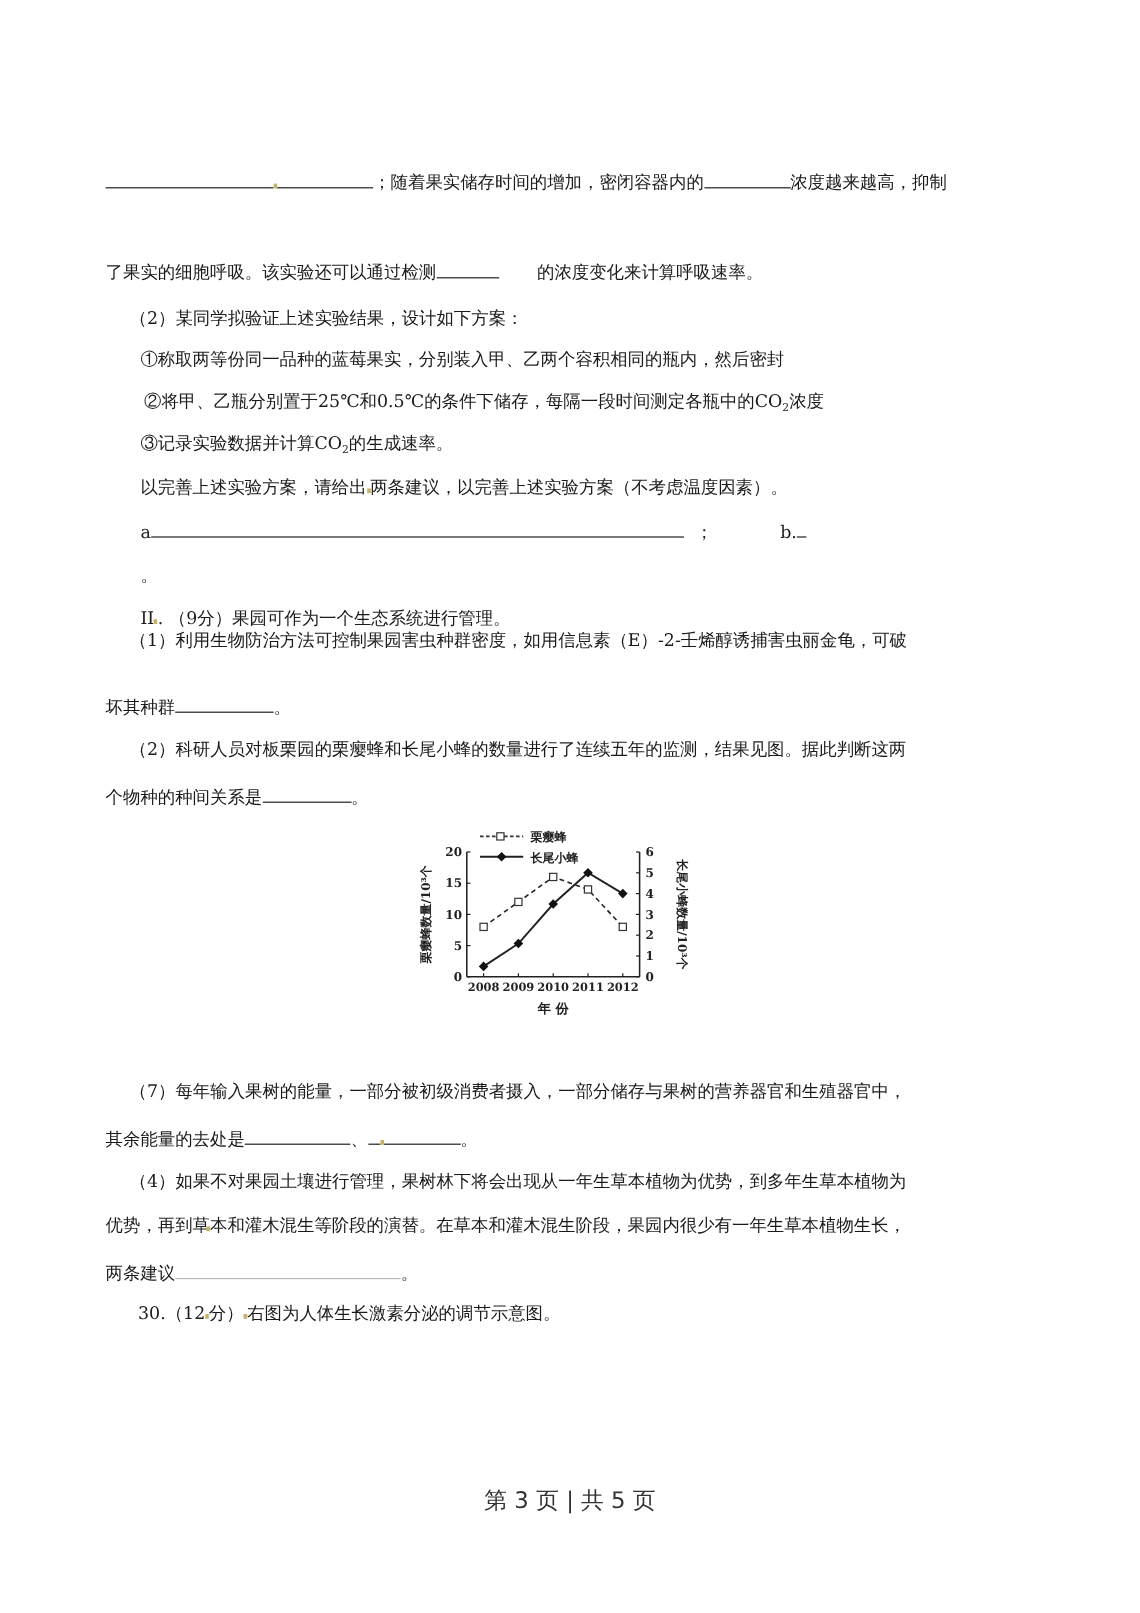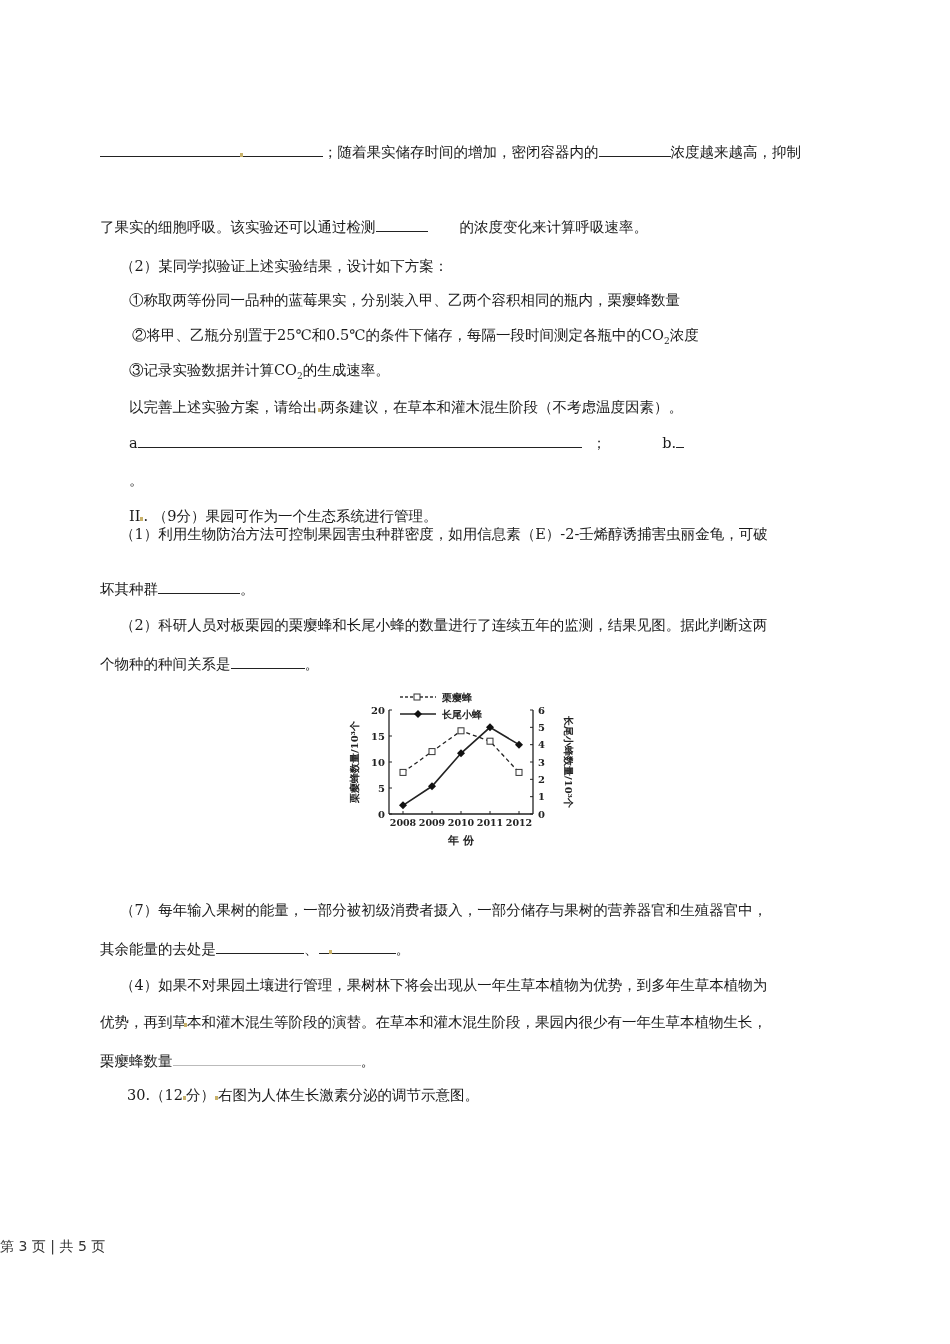--- a/index.html
+++ b/index.html
@@ -1,51 +1,51 @@
 <!DOCTYPE html>
 <html><head>
 <meta charset="utf-8">
 <style>
   html, body { margin: 0; padding: 0; background: #ffffff; }
   body { width: 950px; height: 1344px; position: relative; overflow: hidden;
          font-family: "DejaVu Serif", "Liberation Serif", serif; color: #1a1a1a; }
-  .line { position: absolute; font-size: 14.5px; white-space: nowrap; line-height: 20px; margin-left: 12px; }
+  .line { position: absolute; font-size: 14.5px; white-space: nowrap; line-height: 20px; }
   .blank { display: inline-block; border-bottom: 1px solid #222; height: 15px; vertical-align: baseline; }
   .blank.thin { border-bottom: 1px solid #bbb; }
   .mark { display: inline-block; width: 3px; height: 4px; background: #c9b26a; vertical-align: baseline; }
   sub { font-size: 9px; }
-  .footer { position: absolute; top: 1238px; left: 0; width: 950px; text-align: left;
-            font-family: "DejaVu Sans", "Liberation Sans", sans-serif; font-size: 14px; color: #333; }
+  .footer { position: absolute; top: 1238px; left: 0; width: 950px; text-align: center;
+            font-family: "DejaVu Sans", "Liberation Sans", sans-serif; font-size: 19px; color: #333; }
   #chart { position: absolute; left: 340px; top: 690px; }
   #chart text { font-family: "DejaVu Serif", serif; }
 </style>
 </head>
 <body>
 
 <div class="line" style="top:141px;left:88px;">
   <span class="blank" style="width:140px;"></span><span class="mark"></span><span class="blank" style="width:80px;"></span><span>；随着果实储存时间的增加，密闭容器内的</span><span class="blank" style="width:72px;"></span><span>浓度越来越高，抑制</span>
 </div>
 
 <div class="line" style="top:216px;left:88px;">
   <span>了果实的细胞呼吸。该实验还可以通过检测</span><span class="blank" style="width:52px;"></span><span style="display:inline-block;width:32px;"></span><span>的浓度变化来计算呼吸速率。</span>
 </div>
 
 <div class="line" style="top:256px;left:108px;">（2）某同学拟验证上述实验结果，设计如下方案：</div>
-<div class="line" style="top:290px;left:117px;">①称取两等份同一品种的蓝莓果实，分别装入甲、乙两个容积相同的瓶内，栗瘿蜂数量</div>
+<div class="line" style="top:290px;left:117px;">①称取两等份同一品种的蓝莓果实，分别装入甲、乙两个容积相同的瓶内，然后密封</div>
 
 <div class="line" style="top:325px;left:120px;">
   <span>②将甲、乙瓶分别置于25℃和0.5℃的条件下储存，每隔一段时间测定各瓶中的CO</span><sub>2</sub><span>浓度</span>
 </div>
 
 <div class="line" style="top:360px;left:117px;">
   <span>③记录实验数据并计算CO</span><sub>2</sub><span>的生成速率。</span>
 </div>
 
 <div class="line" style="top:397px;left:117px;">
-  <span>以完善上述实验方案，请给出</span><span class="mark"></span><span>两条建议，在草本和灌木混生阶段（不考虑温度因素）。</span>
+  <span>以完善上述实验方案，请给出</span><span class="mark"></span><span>两条建议，以完善上述实验方案（不考虑温度因素）。</span>
 </div>
 
 <div class="line" style="top:432px;left:117px;">
   <span>a</span><span class="blank" style="width:444px;"></span><span style="display:inline-block;width:10px;"></span><span>；</span><span style="display:inline-block;width:56px;"></span><span>b.</span><span class="blank" style="width:8px;"></span>
 </div>
 
 <div class="line" style="top:470px;left:117px;">。</div>
 
 <div class="line" style="top:506px;left:117px;">
   <span>II</span><span class="mark"></span><span>. （9分）果园可作为一个生态系统进行管理。</span>
@@ -135,20 +135,20 @@
 <div class="line" style="top:900px;left:108px;">（7）每年输入果树的能量，一部分被初级消费者摄入，一部分储存与果树的营养器官和生殖器官中，</div>
 <div class="line" style="top:938px;left:88px;">
   <span>其余能量的去处是</span><span class="blank" style="width:88px;"></span><span>、</span><span class="blank" style="width:10px;"></span><span class="mark"></span><span class="blank" style="width:64px;"></span><span>。</span>
 </div>
 
 <div class="line" style="top:975px;left:108px;">（4）如果不对果园土壤进行管理，果树林下将会出现从一年生草本植物为优势，到多年生草本植物为</div>
 <div class="line" style="top:1012px;left:88px;">
   <span>优势，再到草</span><span class="mark" style="margin-left:-3px;"></span><span>本和灌木混生等阶段的演替。在草本和灌木混生阶段，果园内很少有一年生草本植物生长，</span>
 </div>
 <div class="line" style="top:1050px;left:88px;">
-  <span>栗瘿蜂数量</span><span class="blank thin" style="width:188px;"></span><span>。</span>
+  <span>两条建议</span><span class="blank thin" style="width:188px;"></span><span>。</span>
 </div>
 
 <div class="line" style="top:1085px;left:115px;">
   <span>30.（12</span><span class="mark"></span><span>分）</span><span class="mark"></span><span>右图为人体生长激素分泌的调节示意图。</span>
 </div>
 
 <div class="footer">第 3 页 | 共 5 页</div>
 
 </body></html>

